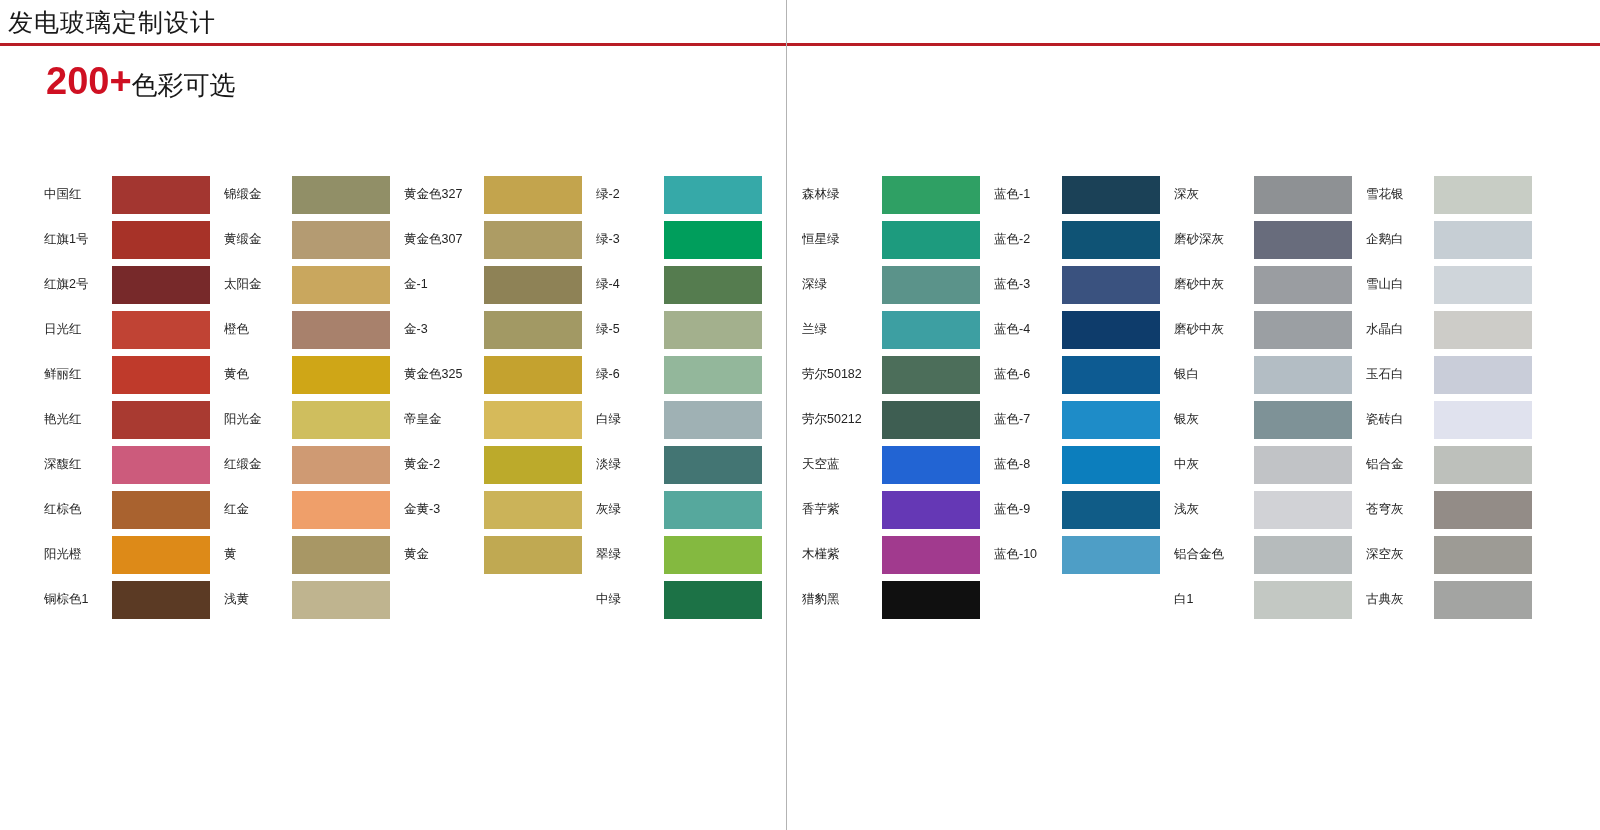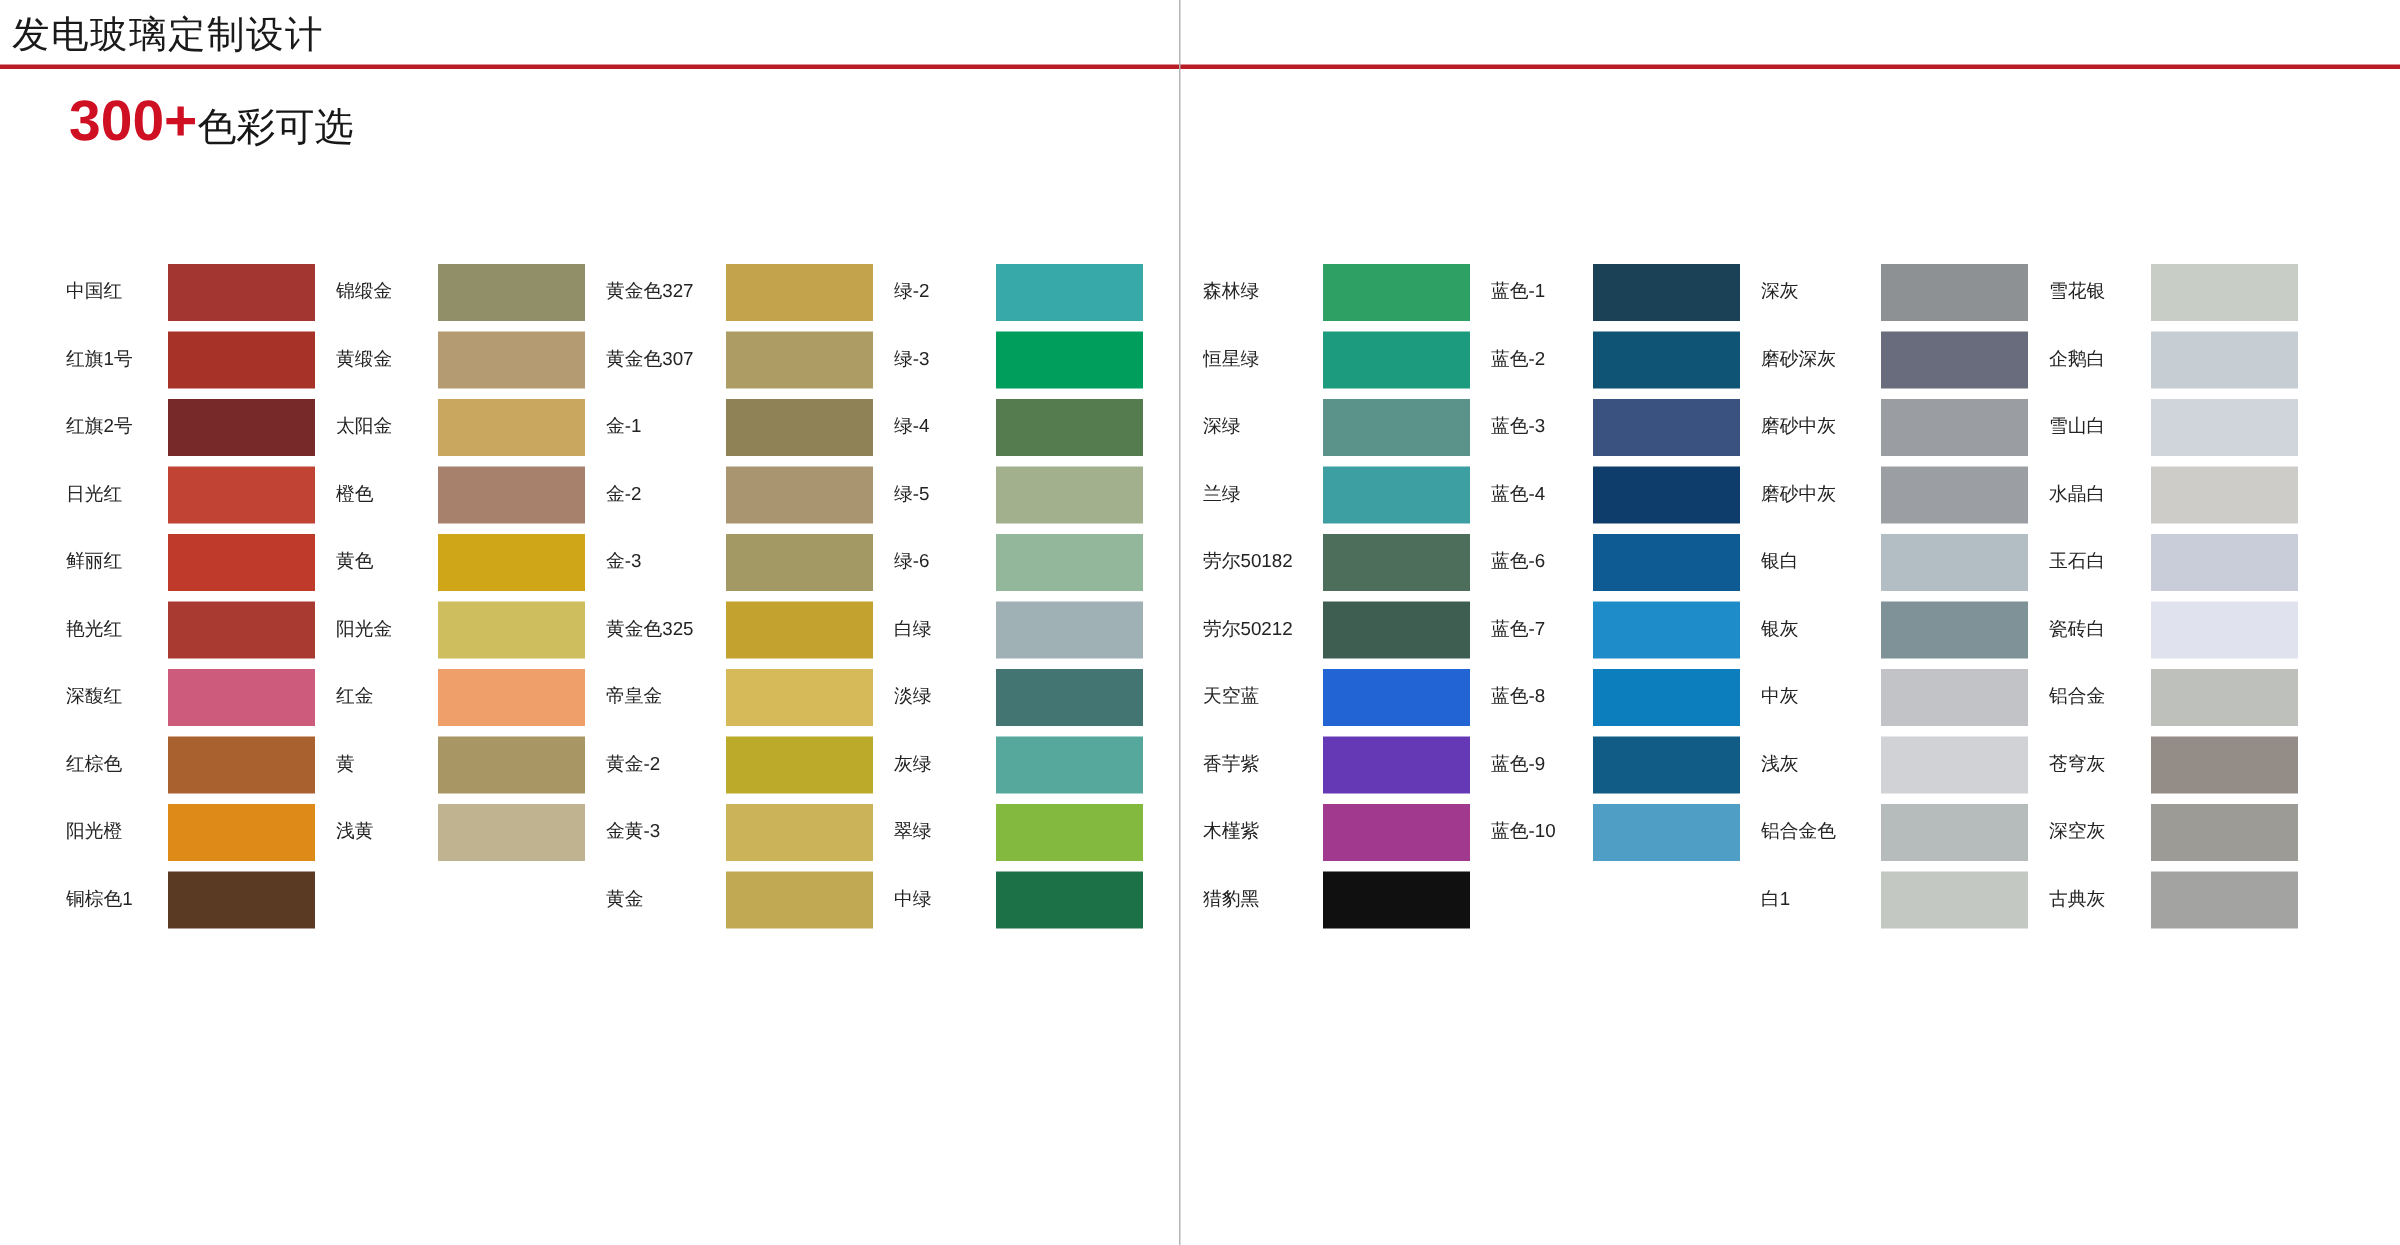--- a/index.html
+++ b/index.html
@@ -105,21 +105,21 @@
   }
 </style>
 </head>
 <body>
 
 <div id="header-title">发电玻璃定制设计</div>
 
 <div id="header-rule"></div>
 
 <div id="subtitle">
-  <span id="subtitle-count">300+</span><span id="subtitle-text">色彩可选</span>
+  <span id="subtitle-count">200+</span><span id="subtitle-text">色彩可选</span>
 </div>
 
 <div id="center-divider"></div>
 
 <div class="panel" id="panel-left">
     <div class="color-column">
       <div class="swatch-row">
         <div class="swatch-label">中国红</div>
         <div class="swatch-chip" style="background: rgb(163, 54, 48);"></div>
       </div>
@@ -179,20 +179,24 @@
       </div>
       <div class="swatch-row">
         <div class="swatch-label">黄色</div>
         <div class="swatch-chip" style="background: rgb(207, 166, 23);"></div>
       </div>
       <div class="swatch-row">
         <div class="swatch-label">阳光金</div>
         <div class="swatch-chip" style="background: rgb(207, 190, 94);"></div>
       </div>
       <div class="swatch-row">
+        <div class="swatch-label">红缎金</div>
+        <div class="swatch-chip" style="background: rgb(207, 154, 115);"></div>
+      </div>
+      <div class="swatch-row">
         <div class="swatch-label">红金</div>
         <div class="swatch-chip" style="background: rgb(239, 159, 106);"></div>
       </div>
       <div class="swatch-row">
         <div class="swatch-label">黄</div>
         <div class="swatch-chip" style="background: rgb(168, 151, 101);"></div>
       </div>
       <div class="swatch-row">
         <div class="swatch-label">浅黄</div>
         <div class="swatch-chip" style="background: rgb(191, 180, 143);"></div>
@@ -205,24 +209,20 @@
       </div>
       <div class="swatch-row">
         <div class="swatch-label">黄金色307</div>
         <div class="swatch-chip" style="background: rgb(173, 156, 100);"></div>
       </div>
       <div class="swatch-row">
         <div class="swatch-label">金-1</div>
         <div class="swatch-chip" style="background: rgb(142, 130, 86);"></div>
       </div>
       <div class="swatch-row">
-        <div class="swatch-label">金-2</div>
-        <div class="swatch-chip" style="background: rgb(169, 150, 112);"></div>
-      </div>
-      <div class="swatch-row">
         <div class="swatch-label">金-3</div>
         <div class="swatch-chip" style="background: rgb(162, 153, 100);"></div>
       </div>
       <div class="swatch-row">
         <div class="swatch-label">黄金色325</div>
         <div class="swatch-chip" style="background: rgb(196, 162, 47);"></div>
       </div>
       <div class="swatch-row">
         <div class="swatch-label">帝皇金</div>
         <div class="swatch-chip" style="background: rgb(214, 186, 90);"></div>

